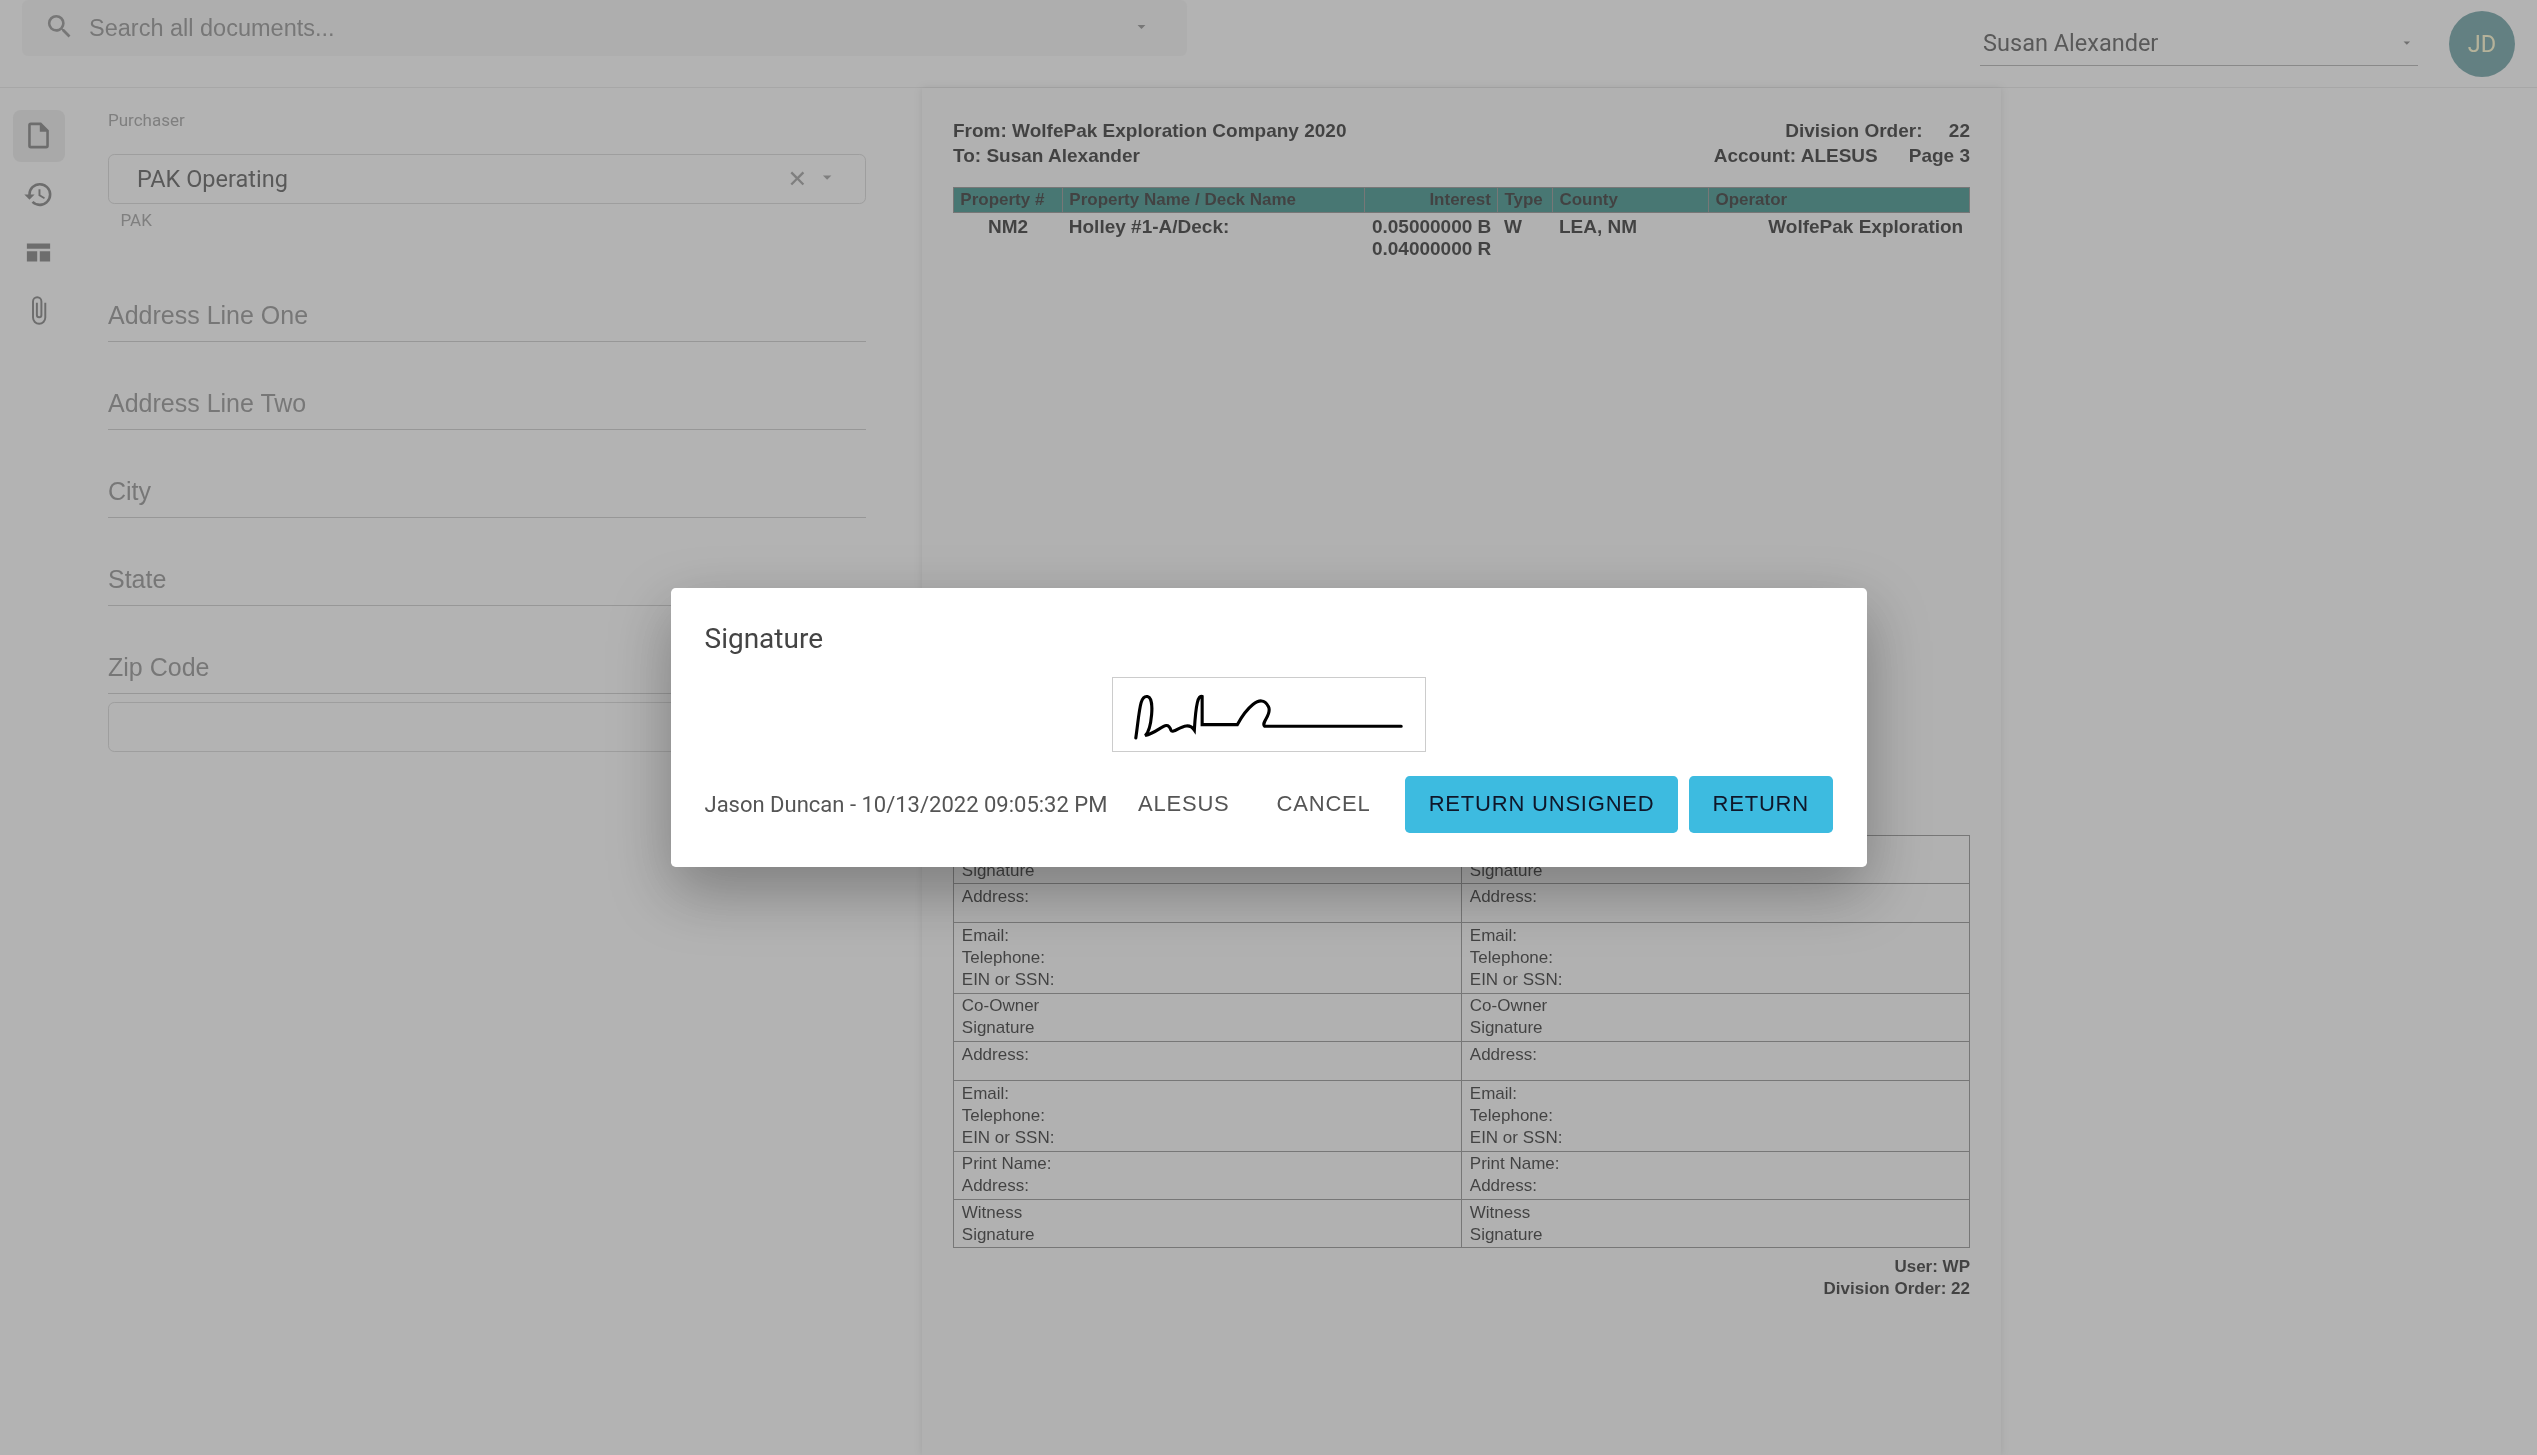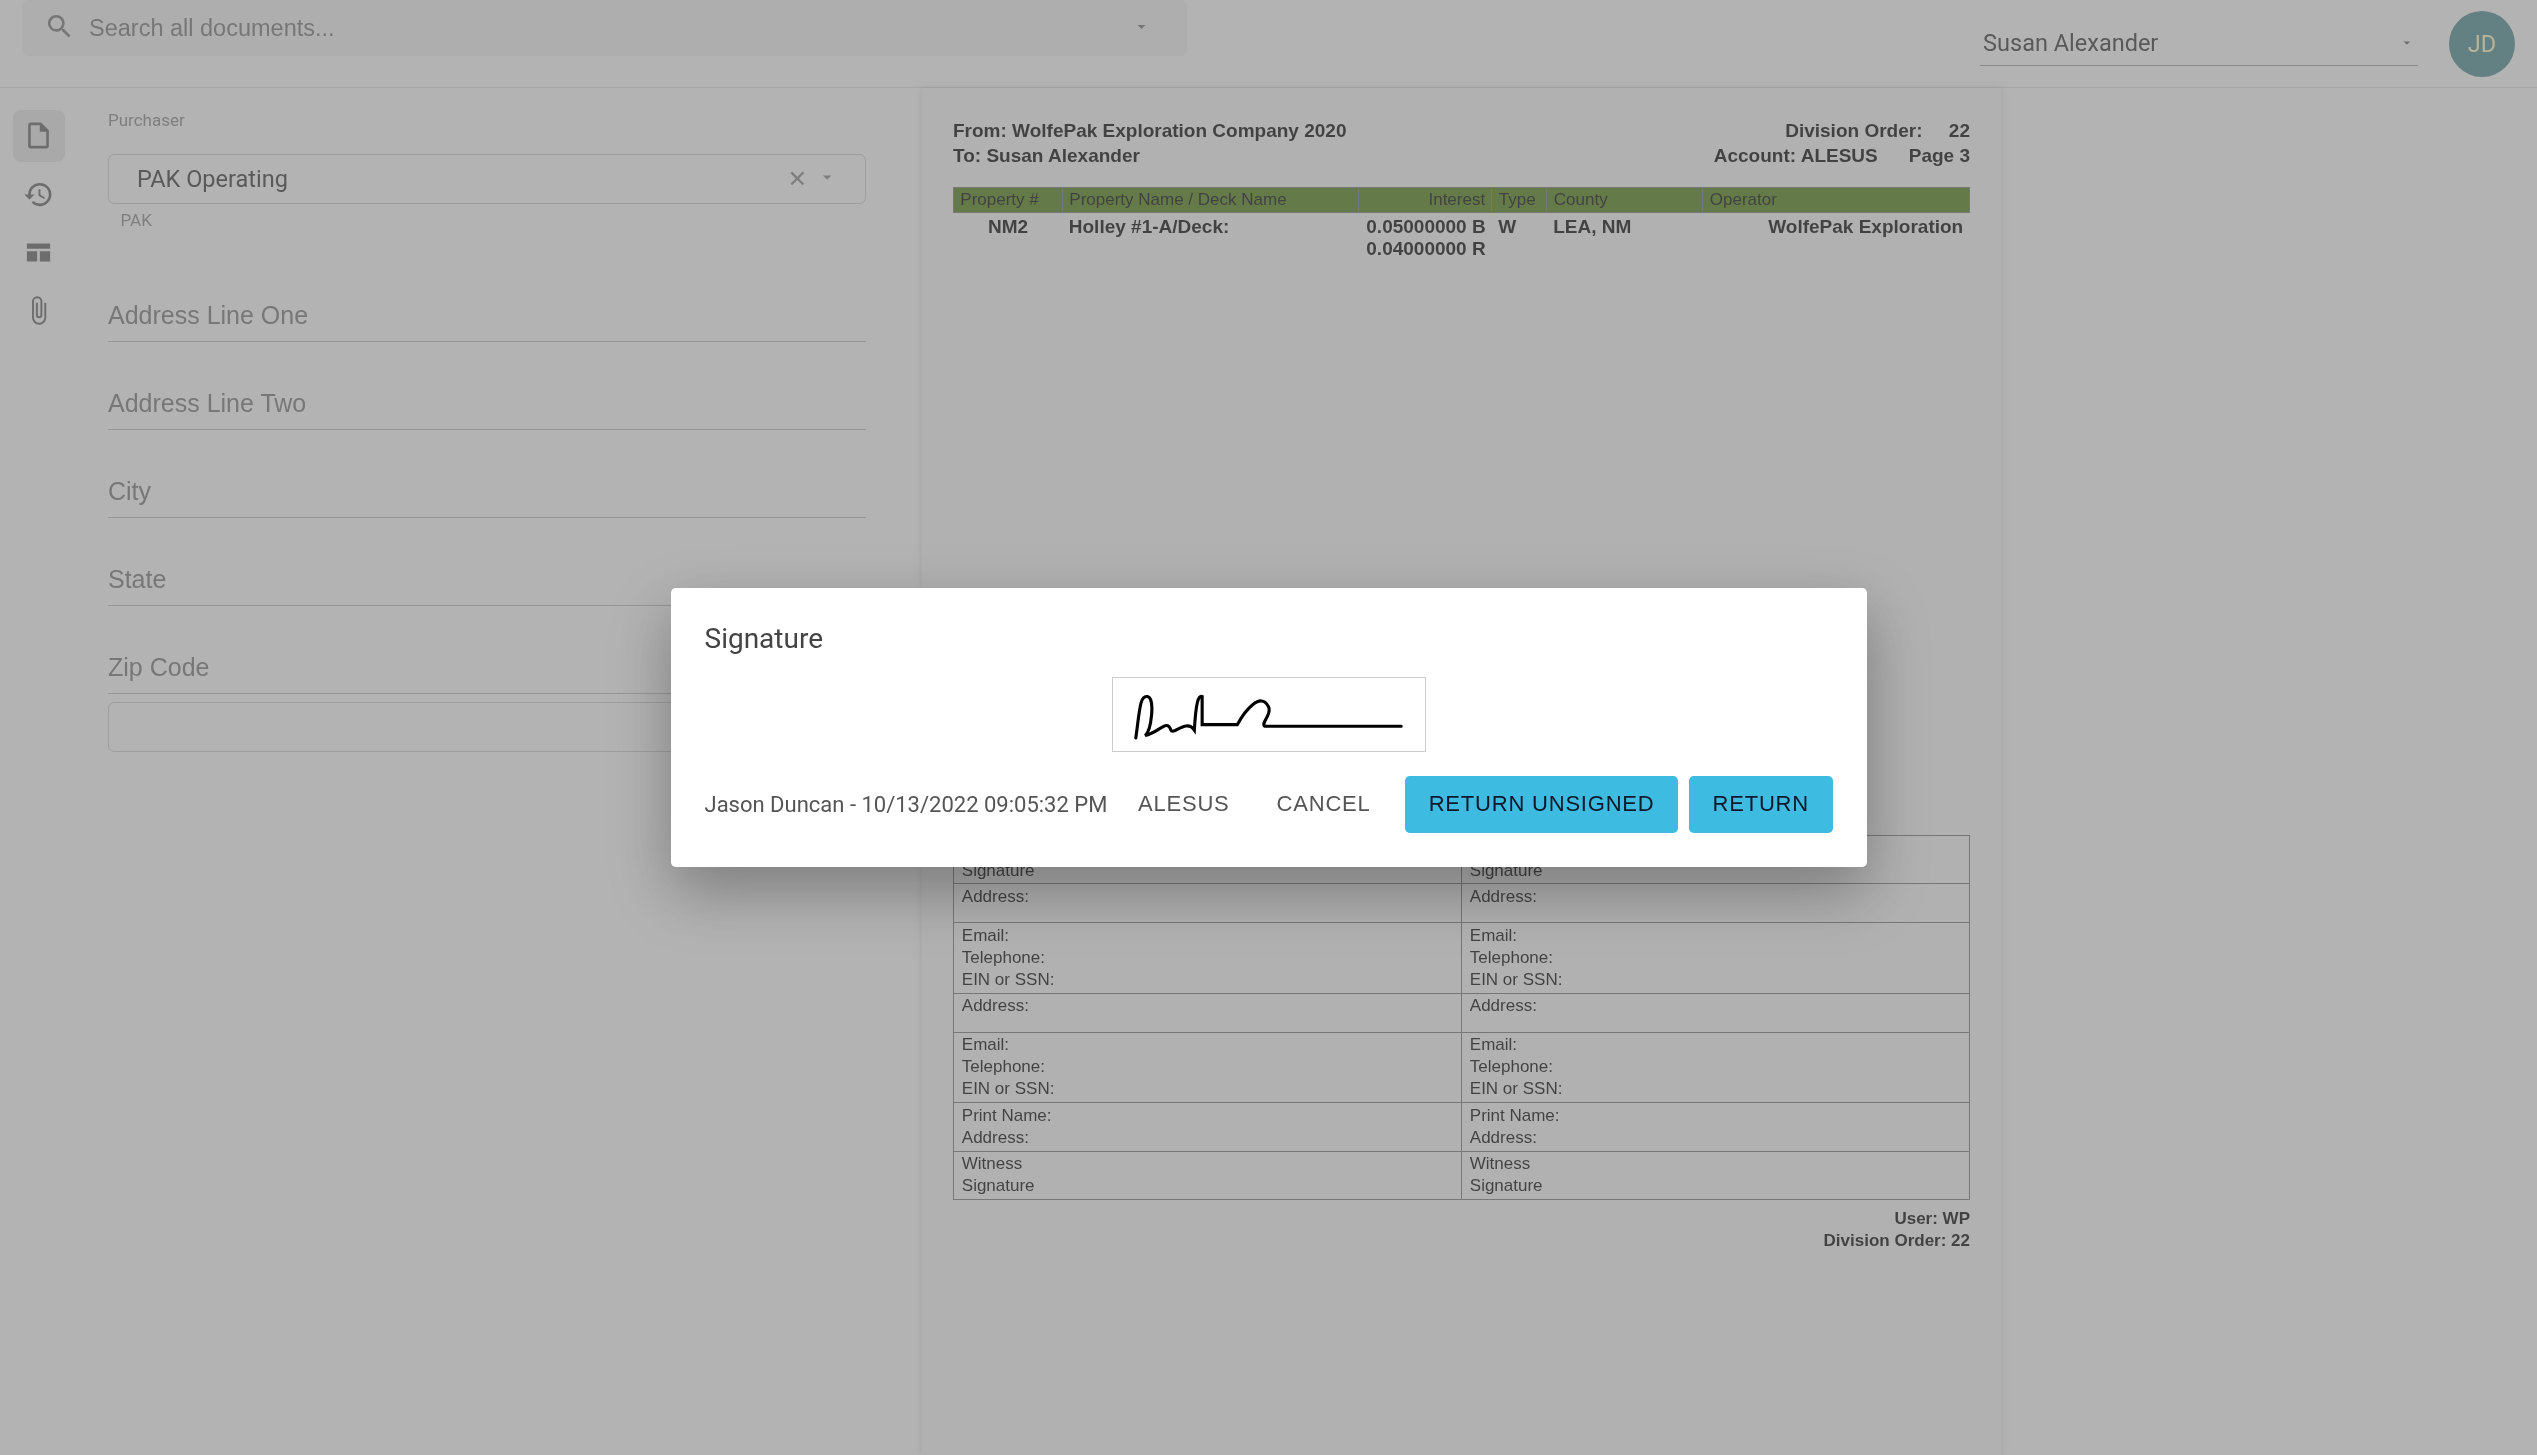--- a/index.html
+++ b/index.html
@@ -46,21 +46,21 @@
   .toggle .knob { position: absolute; top: -3.1px; left: -1.6px; width: 31px; height: 31px; background: #fafafa; border-radius: 50%; box-shadow: 0 1.6px 3.1px rgba(0,0,0,.3); }
   .toggle-label { font-size: 23.5px; font-weight: 700; color: #444; }
 
   
   .docpane { position: absolute; top: 88px; left: 922px; width: 1079px; height: calc(100% - 88px); background: #f5f5f5; box-shadow: 0 0 7.8px rgba(0,0,0,.15); overflow-y: auto; padding: 31px; font-family: Arial, sans-serif; }
   .doc-head { display: flex; justify-content: space-between; font-size: 19px; line-height: 1.3; font-weight: 600; }
   .doc-head .right { text-align: right; }
   .doc-head .row2 { display: flex; gap: 31px; justify-content: flex-end; }
 
   table.propgrid { width: 100%; margin-top: 19px; border-collapse: collapse; font-size: 17px; }
-  table.propgrid th { border: 0.8px solid #777; padding: 1.6px 6.3px; font-weight: 400; text-align: left; background: #4d7c0f; }
+  table.propgrid th { border: 0.8px solid #777; padding: 1.6px 6.3px; font-weight: 700; text-align: left; background: #0f766e; }
   table.propgrid th.r { text-align: right; }
   table.propgrid td { padding: 3.1px 6.3px; font-weight: 700; font-size: 19px; vertical-align: top; }
   table.propgrid td.r { text-align: right; }
 
   .sig-title { text-align: center; font-size: 19px; margin-top: 547px; }
   table.siggrid { width: 100%; border-collapse: collapse; font-size: 17px; margin-top: 3.1px; }
   table.siggrid td { border: 0.8px solid #777; padding: 1.6px 7.8px; vertical-align: top; line-height: 1.3; }
   table.siggrid td div { white-space: pre; }
 
   .doc-footer { text-align: right; font-size: 17px; font-weight: 700; margin-top: 7.8px; line-height: 1.3; }
@@ -215,20 +215,30 @@
 Telephone:
 EIN or SSN:</div>
           </td>
           <td>
             <div>Email:
 Telephone:
 EIN or SSN:</div>
           </td>
         </tr>
     <tr>
+          <td>
+            <div>Co-Owner
+Signature</div>
+          </td>
+          <td>
+            <div>Co-Owner
+Signature</div>
+          </td>
+        </tr>
+    <tr>
           <td style="height:39px">
             <div>Address:</div>
           </td>
           <td>
             <div>Address:</div>
           </td>
         </tr>
     <tr>
           <td>
             <div>Email:

